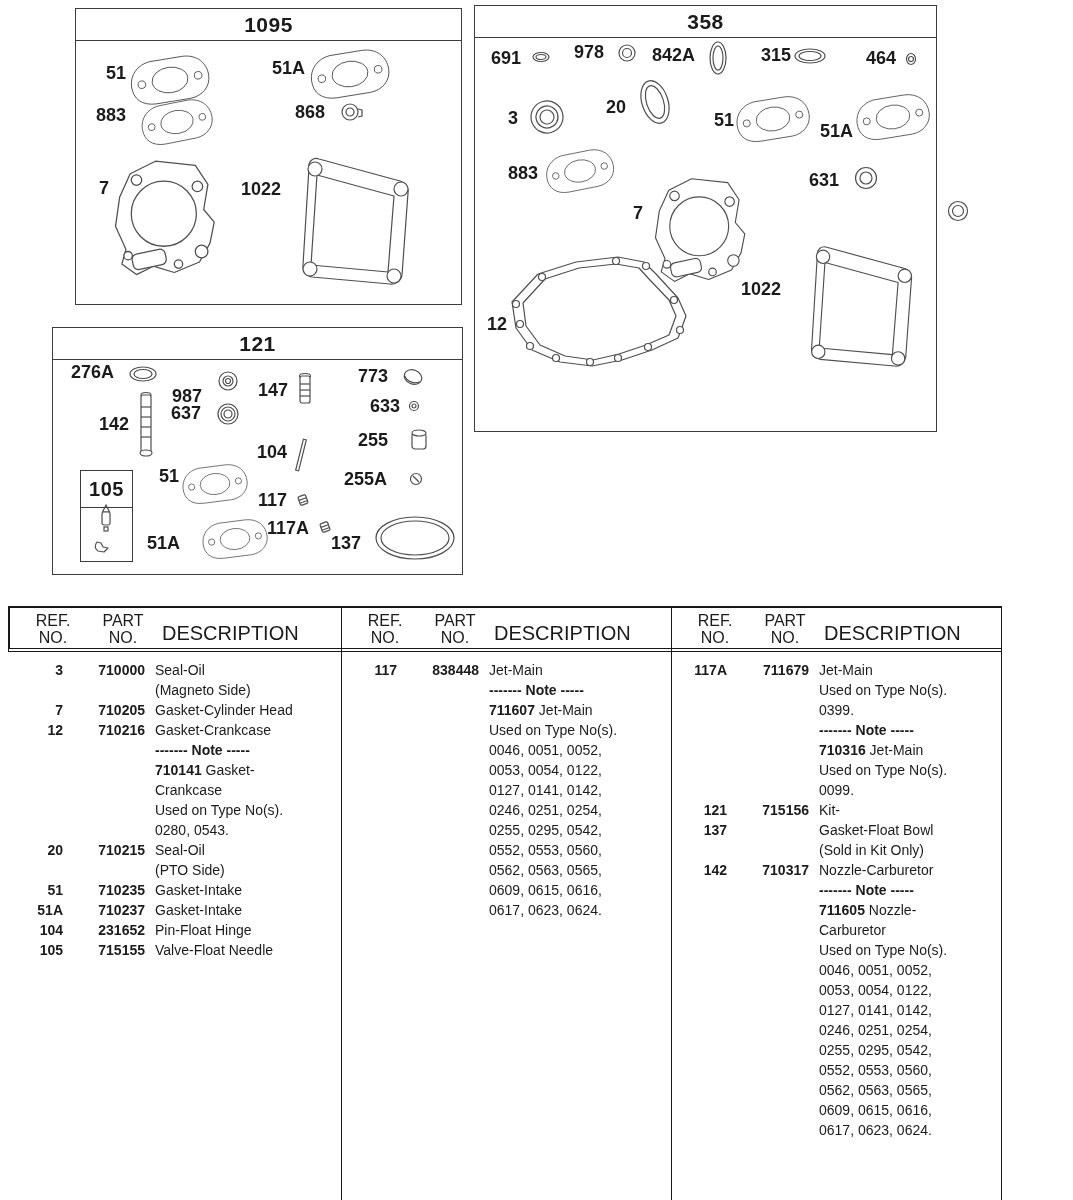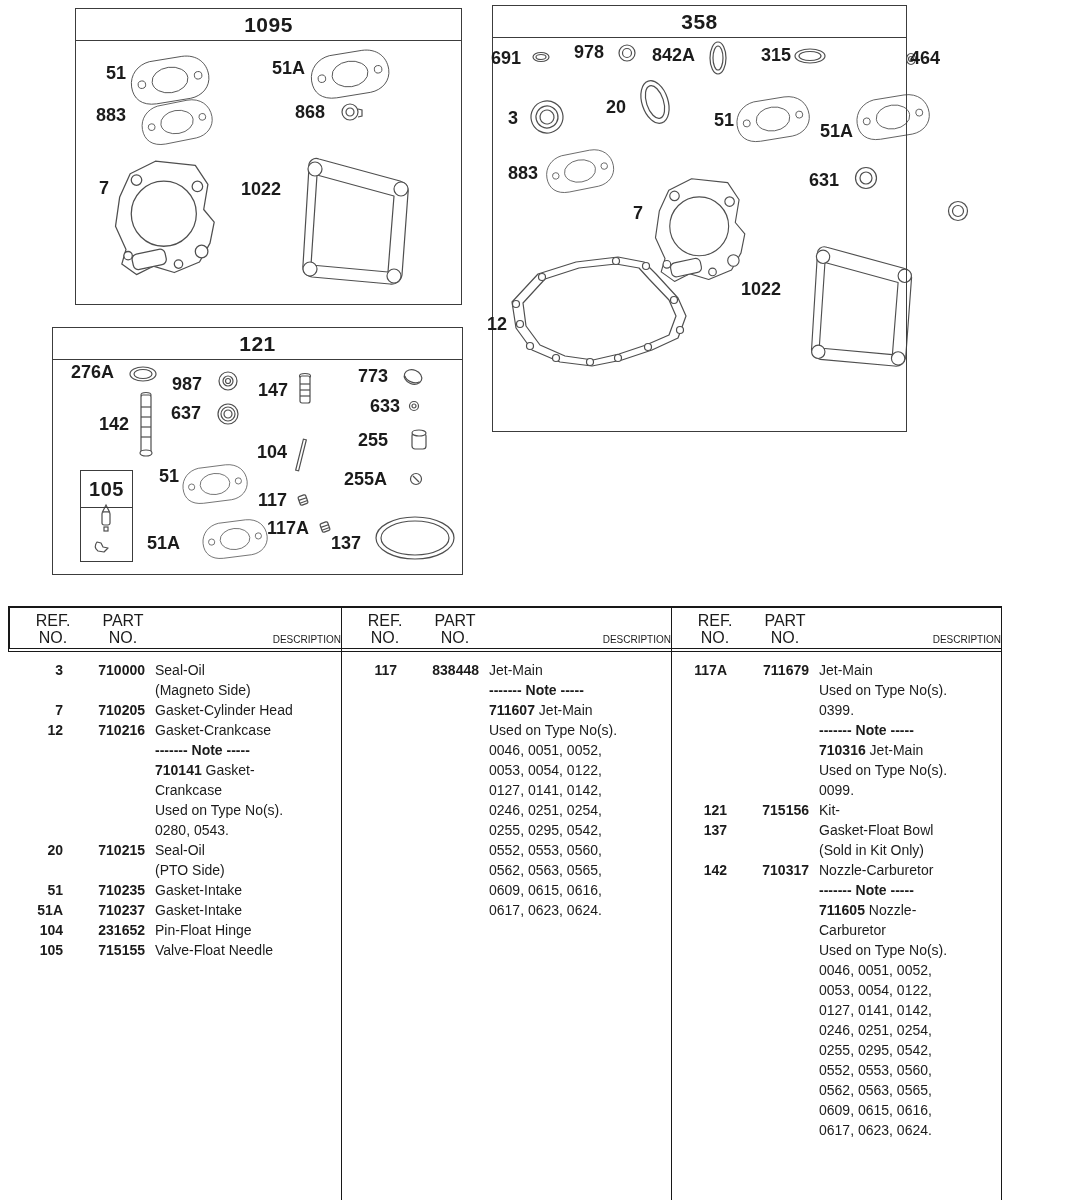--- a/index.html
+++ b/index.html
@@ -20,22 +20,22 @@
   .tcol{position:relative;border-right:1.5px solid #181818;box-sizing:border-box;height:594px;}
   .tcol.c1{width:334px;}
   .tcol.c2{width:330px;}
   .tcol.c3{width:330px;}
   .thead{height:44px;border-bottom:4px double #181818;display:flex;box-sizing:border-box;padding-top:2px;}
   .tcol.c1 .thead{border-left:2px solid #181818;}
   .th-stack{display:flex;flex-direction:column;justify-content:center;text-align:center;
             font-size:16px;line-height:17px;}
   .th-ref{width:62px;margin-left:12px;}
   .th-part{width:78px;}
-  .th-desc{flex:1;display:flex;align-items:flex-end;justify-content:flex-end;
-           font-size:10px;padding-bottom:3px;}
+  .th-desc{flex:1;display:flex;align-items:flex-end;justify-content:flex-start;
+           font-size:20px;padding-bottom:3px;}
   .tbody{padding-top:8px;}
   .trow{display:flex;line-height:20px;font-size:14px;}
   .t-ref{width:55px;text-align:right;font-weight:bold;flex:none;}
   .t-part{width:76px;text-align:right;font-weight:bold;flex:none;margin-left:6px;}
   .t-desc{margin-left:10px;flex:1;white-space:nowrap;}
   .t-desc .b{font-weight:bold;}
 </style>
 </head>
 <body>
 
@@ -217,53 +217,53 @@
       </g>
     <g transform="translate(102,547)">
         <path d="M -5,-5 Q -9,0 -4,4 L 2,5 L 6,1 L 1,0 L -1,-4 Z" stroke-linejoin="round"></path>
       </g>
   </g>
 </svg>
 
 <div class="dbox" style="left:75px;top:8px;width:387px;height:297px;">
   <div class="dtitle big">1095</div>
 </div>
-<div class="dbox" style="left:492px;top:5px;width:415px;height:427px;">
+<div class="dbox" style="left:474px;top:5px;width:463px;height:427px;">
   <div class="dtitle big">358</div>
 </div>
 <div class="dbox" style="left:52px;top:327px;width:411px;height:248px;">
   <div class="dtitle big">121</div>
 </div>
 <div class="dbox" style="left:80px;top:470px;width:53px;height:92px;">
   <div class="dtitle small">105</div>
 </div>
 
 <div id="labels-layer">
     <div class="plabel" style="left: 106px; top: 63px;">51</div>
     <div class="plabel" style="left: 272px; top: 58px;">51A</div>
     <div class="plabel" style="left: 96px; top: 105px;">883</div>
     <div class="plabel" style="left: 295px; top: 102px;">868</div>
     <div class="plabel" style="left: 99px; top: 178px;">7</div>
     <div class="plabel" style="left: 241px; top: 179px;">1022</div>
     <div class="plabel" style="left: 491px; top: 48px;">691</div>
     <div class="plabel" style="left: 574px; top: 42px;">978</div>
     <div class="plabel" style="left: 652px; top: 45px;">842A</div>
     <div class="plabel" style="left: 761px; top: 45px;">315</div>
-    <div class="plabel" style="left: 866px; top: 48px; margin-left: 44px;">464</div>
+    <div class="plabel" style="left: 866px; top: 48px;">464</div>
     <div class="plabel" style="left: 508px; top: 108px;">3</div>
     <div class="plabel" style="left: 606px; top: 97px;">20</div>
     <div class="plabel" style="left: 714px; top: 110px;">51</div>
     <div class="plabel" style="left: 820px; top: 121px;">51A</div>
     <div class="plabel" style="left: 508px; top: 163px;">883</div>
     <div class="plabel" style="left: 809px; top: 170px;">631</div>
     <div class="plabel" style="left: 633px; top: 203px;">7</div>
     <div class="plabel" style="left: 487px; top: 314px;">12</div>
     <div class="plabel" style="left: 741px; top: 279px;">1022</div>
     <div class="plabel" style="left: 71px; top: 362px;">276A</div>
-    <div class="plabel" style="left: 172px; top: 374px; text-align: right;">987</div>
+    <div class="plabel" style="left: 172px; top: 386px; text-align: right;">987</div>
     <div class="plabel" style="left: 258px; top: 380px;">147</div>
     <div class="plabel" style="left: 358px; top: 366px;">773</div>
     <div class="plabel" style="left: 99px; top: 414px;">142</div>
     <div class="plabel" style="left: 171px; top: 403px;">637</div>
     <div class="plabel" style="left: 370px; top: 396px;">633</div>
     <div class="plabel" style="left: 257px; top: 442px;">104</div>
     <div class="plabel" style="left: 358px; top: 430px;">255</div>
     <div class="plabel" style="left: 159px; top: 466px;">51</div>
     <div class="plabel" style="left: 344px; top: 469px;">255A</div>
     <div class="plabel" style="left: 258px; top: 490px;">117</div>

